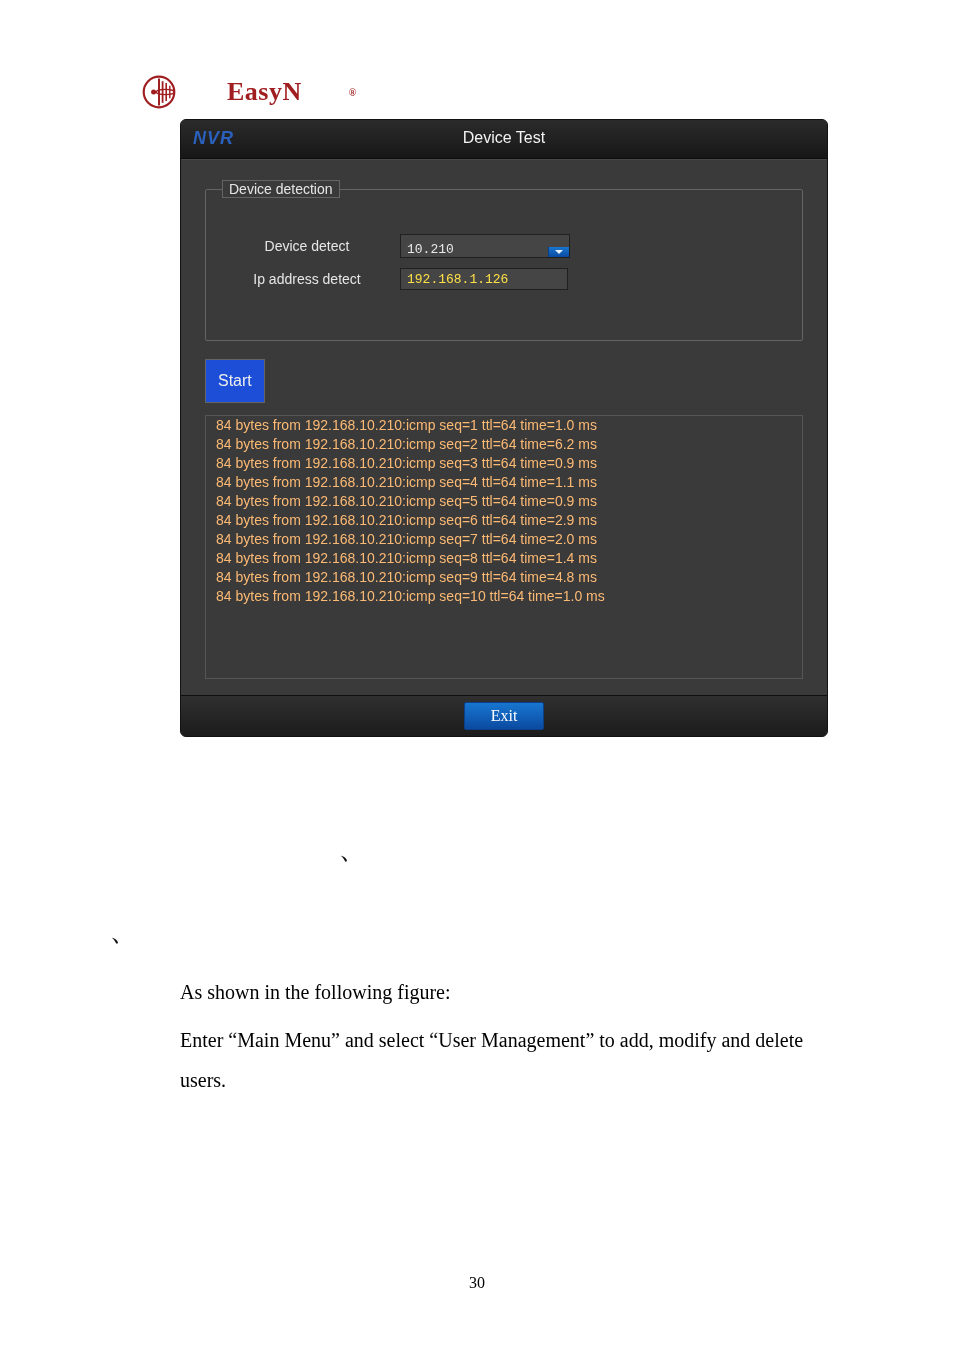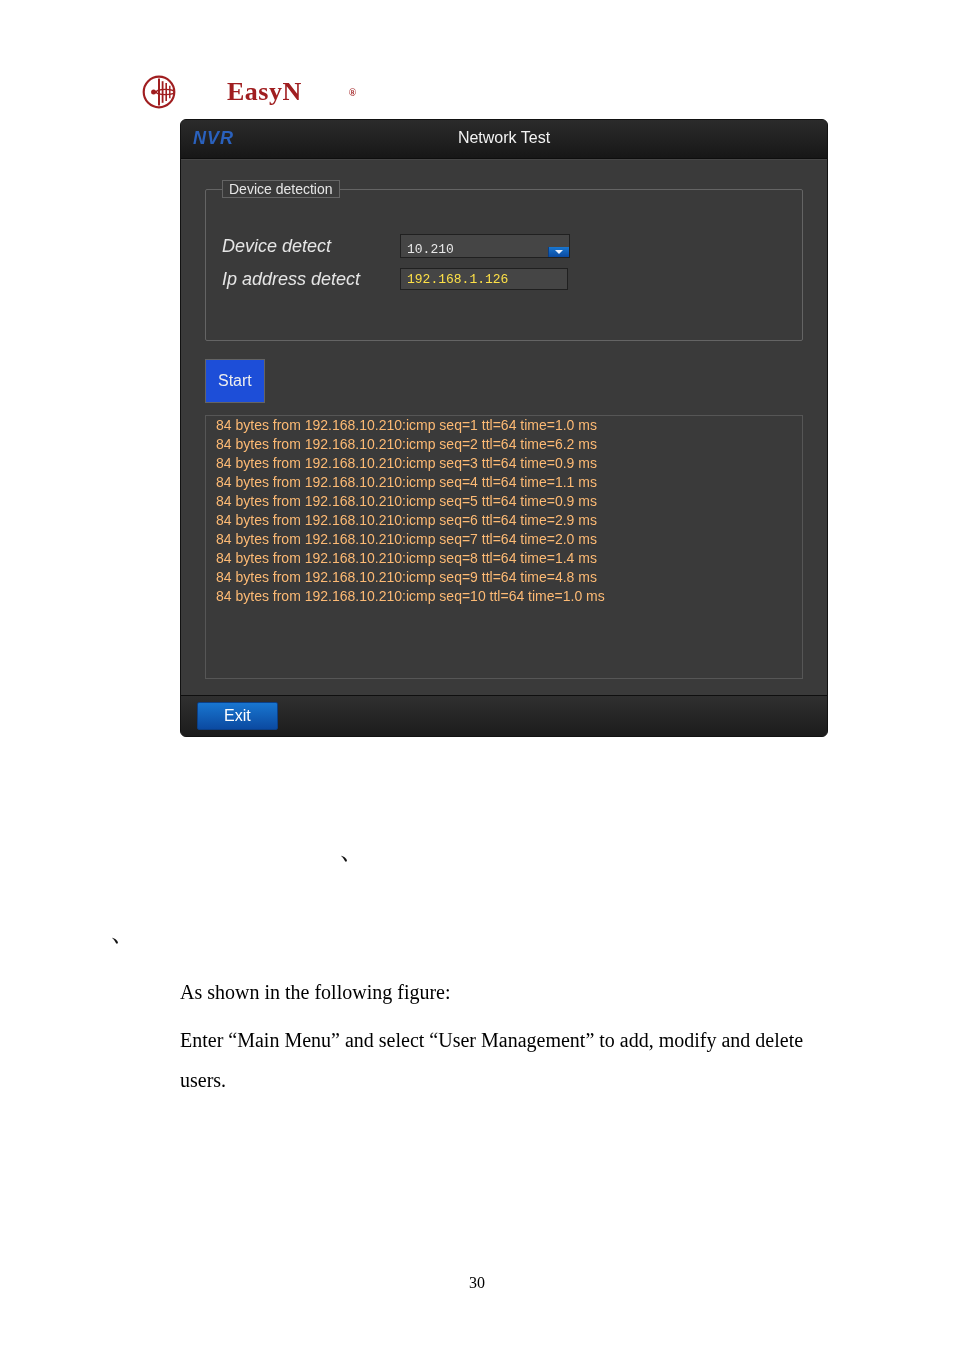--- a/index.html
+++ b/index.html
@@ -100,25 +100,24 @@
     border: 1px solid #646464;
     background: #3a3a3a;
   }
   .form-row {
     display: flex;
     align-items: center;
     margin: 10px 0;
   }
   .form-row .lbl {
     width: 170px;
-    text-align: left;
+    text-align: center;
     padding-right: 8px;
     color: #e6e6e6;
-    font-size: 18px;
-    font-style: italic;
+    font-size: 14px;
   }
   .combo {
     display: flex;
     align-items: flex-end;
     width: 168px;
     height: 22px;
     border: 1px solid #202020;
     background: #454545;
   }
   .combo .value {
@@ -170,22 +169,23 @@
     color: #fdba74;
     font-family: Arial, sans-serif;
     white-space: pre;
     line-height: 19px;
   }
 
   .nvr .footer {
     background: linear-gradient(to bottom, #303030, #1c1c1c);
     border-top: 1px solid #0f0f0f;
     display: flex;
-    justify-content: flex-start;
+    justify-content: center;
     padding: 6px 16px;
+    font-family: Liberation Serif, serif;
   }
   .exit-btn {
     background: linear-gradient(to bottom, #1876d0, #0b4aa1);
     color: #fff;
     font-size: 16px;
     padding: 4px 26px;
     border: 1px solid #0b3f87;
     border-radius: 2px;
   }
 
@@ -240,21 +240,21 @@
       <line x1="32" y1="13" x2="32" y2="27" stroke="#a01e20" stroke-width="1.6"></line>
       <ellipse cx="27" cy="20" rx="10" ry="3" fill="none" stroke="#a01e20" stroke-width="1.4"></ellipse>
     </svg>
     <span class="text">EasyN</span>
     <span class="reg">®</span>
   </div>
 
   <div class="nvr">
     <div class="titlebar">
       <div class="brand">NVR</div>
-      <div class="title">Network Test</div>
+      <div class="title">Device Test</div>
     </div>
     <div class="body">
       <fieldset class="netdet">
         <legend>Device detection</legend>
 
         <div class="form-row">
           <div class="lbl">Device detect</div>
           <div class="combo">
             <div class="value">10.210</div>
             <div class="arrow-btn">

